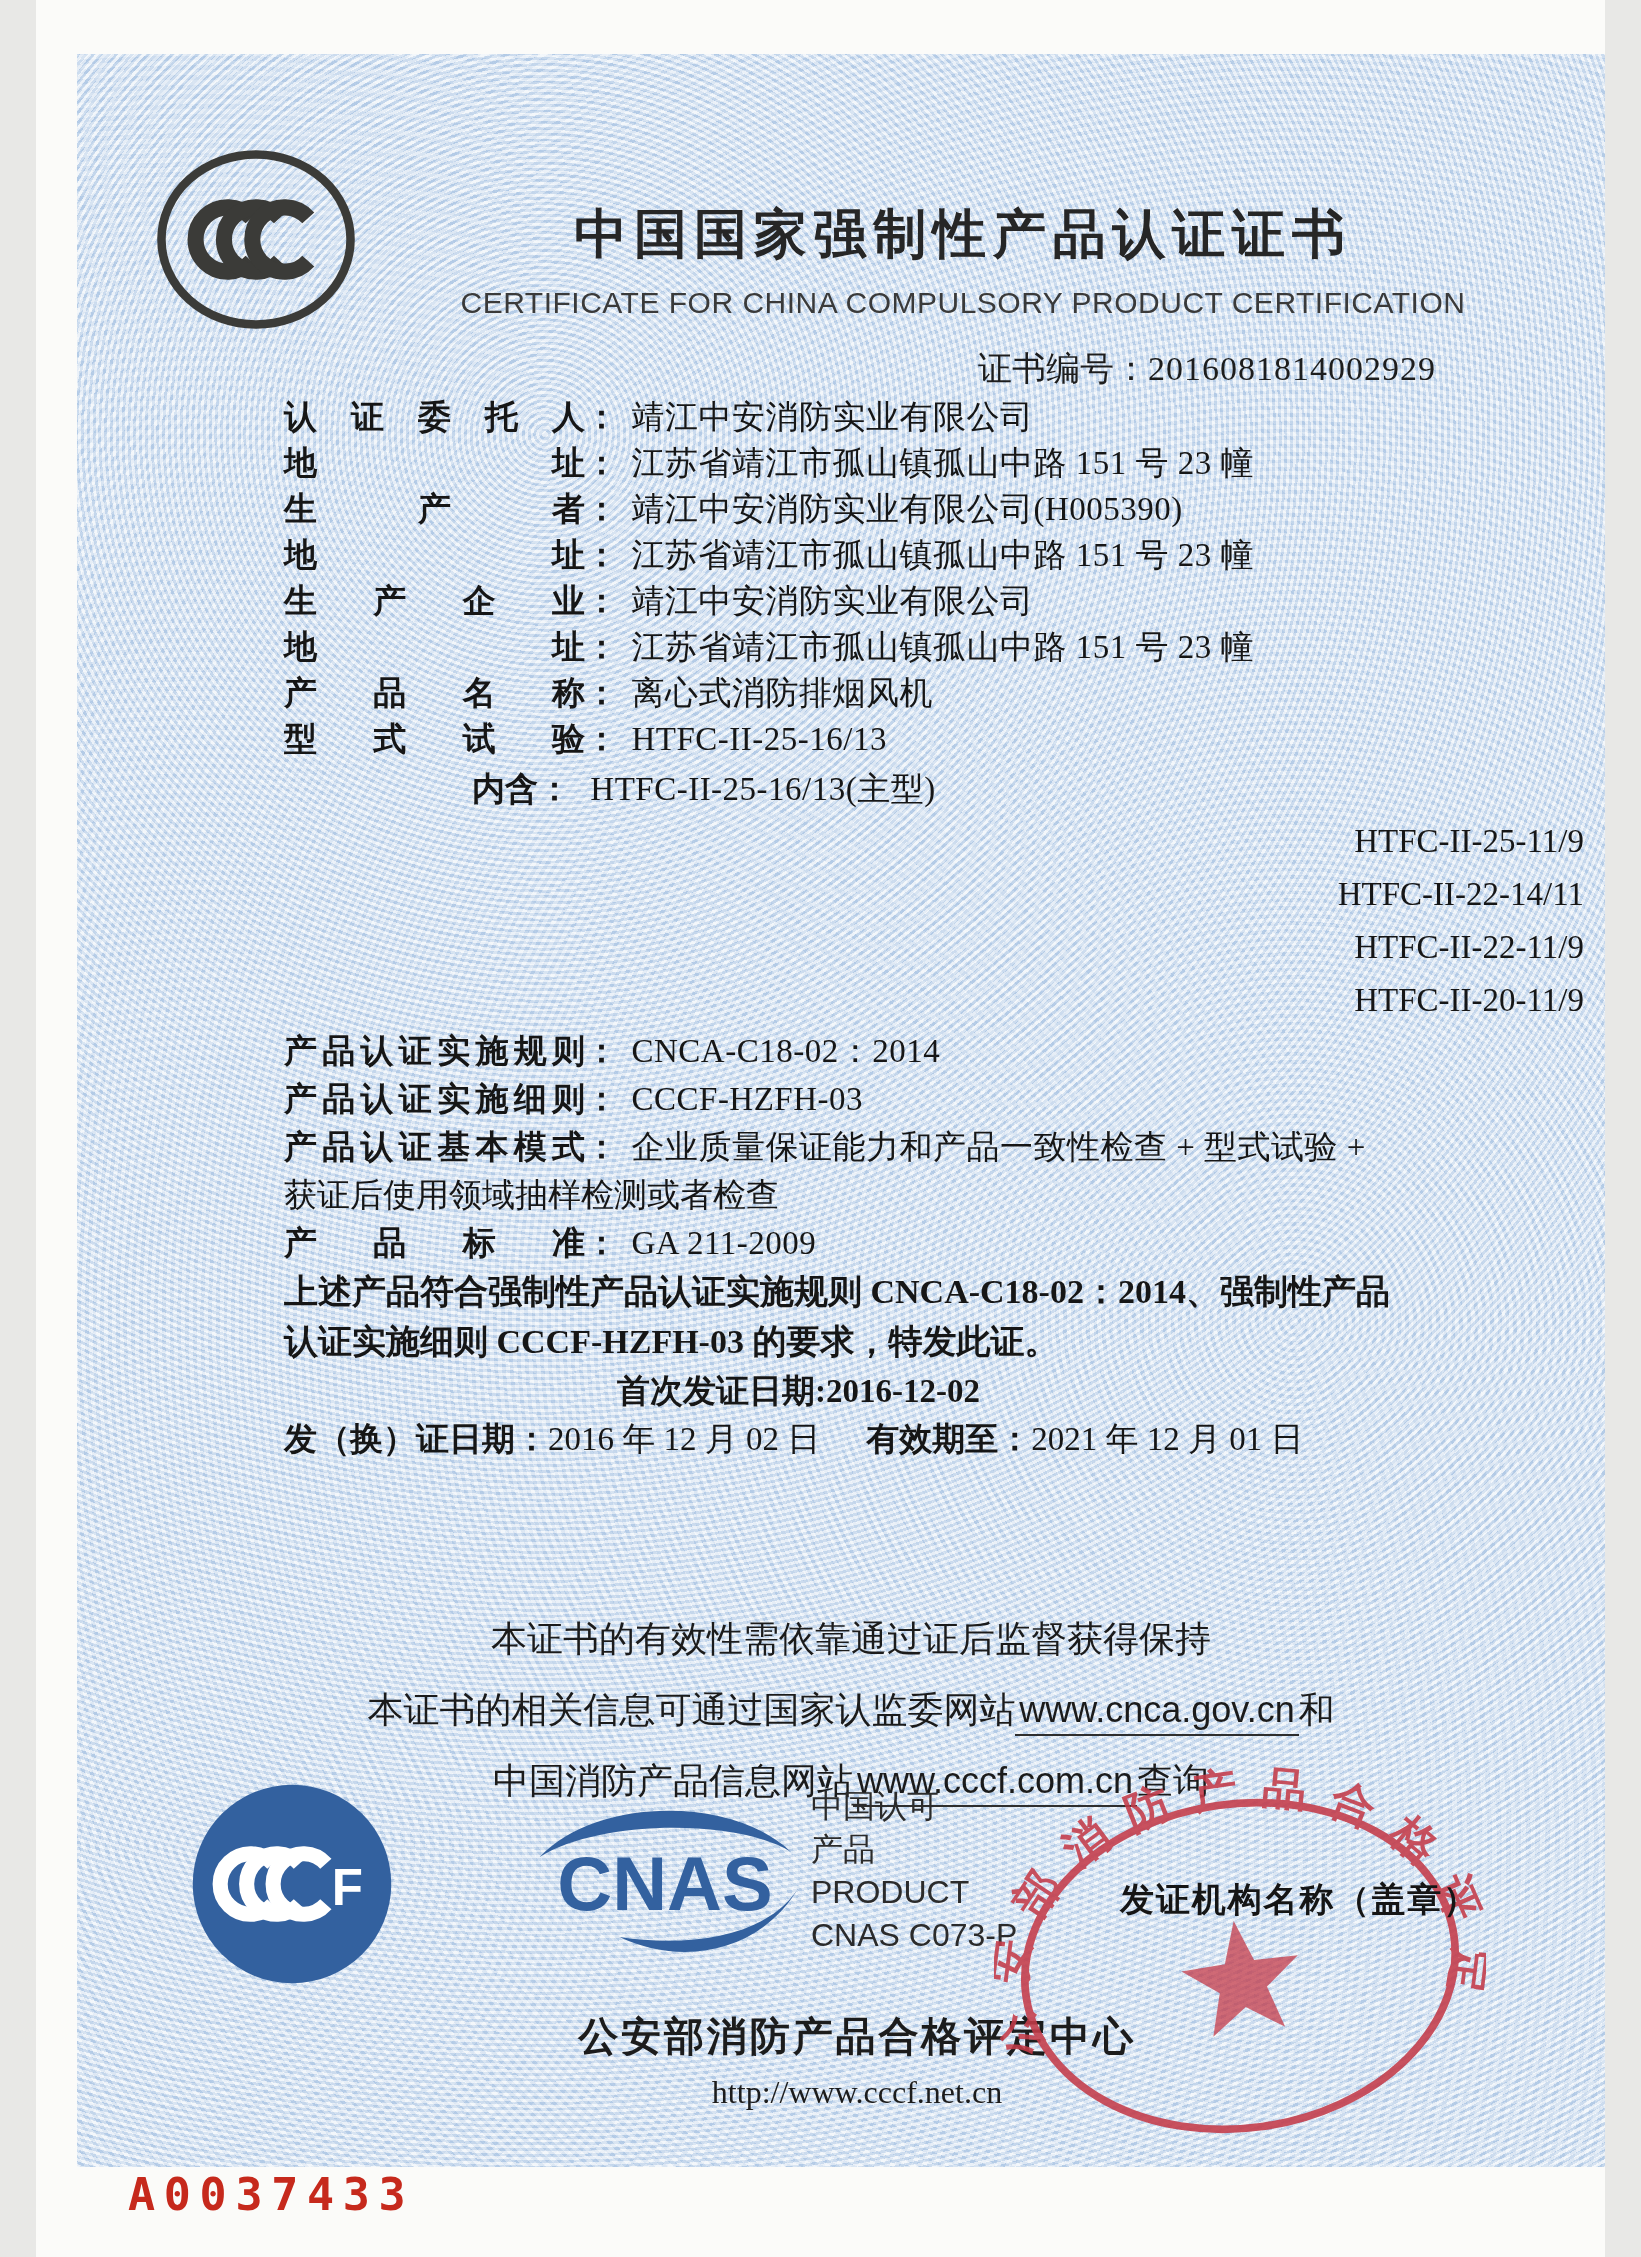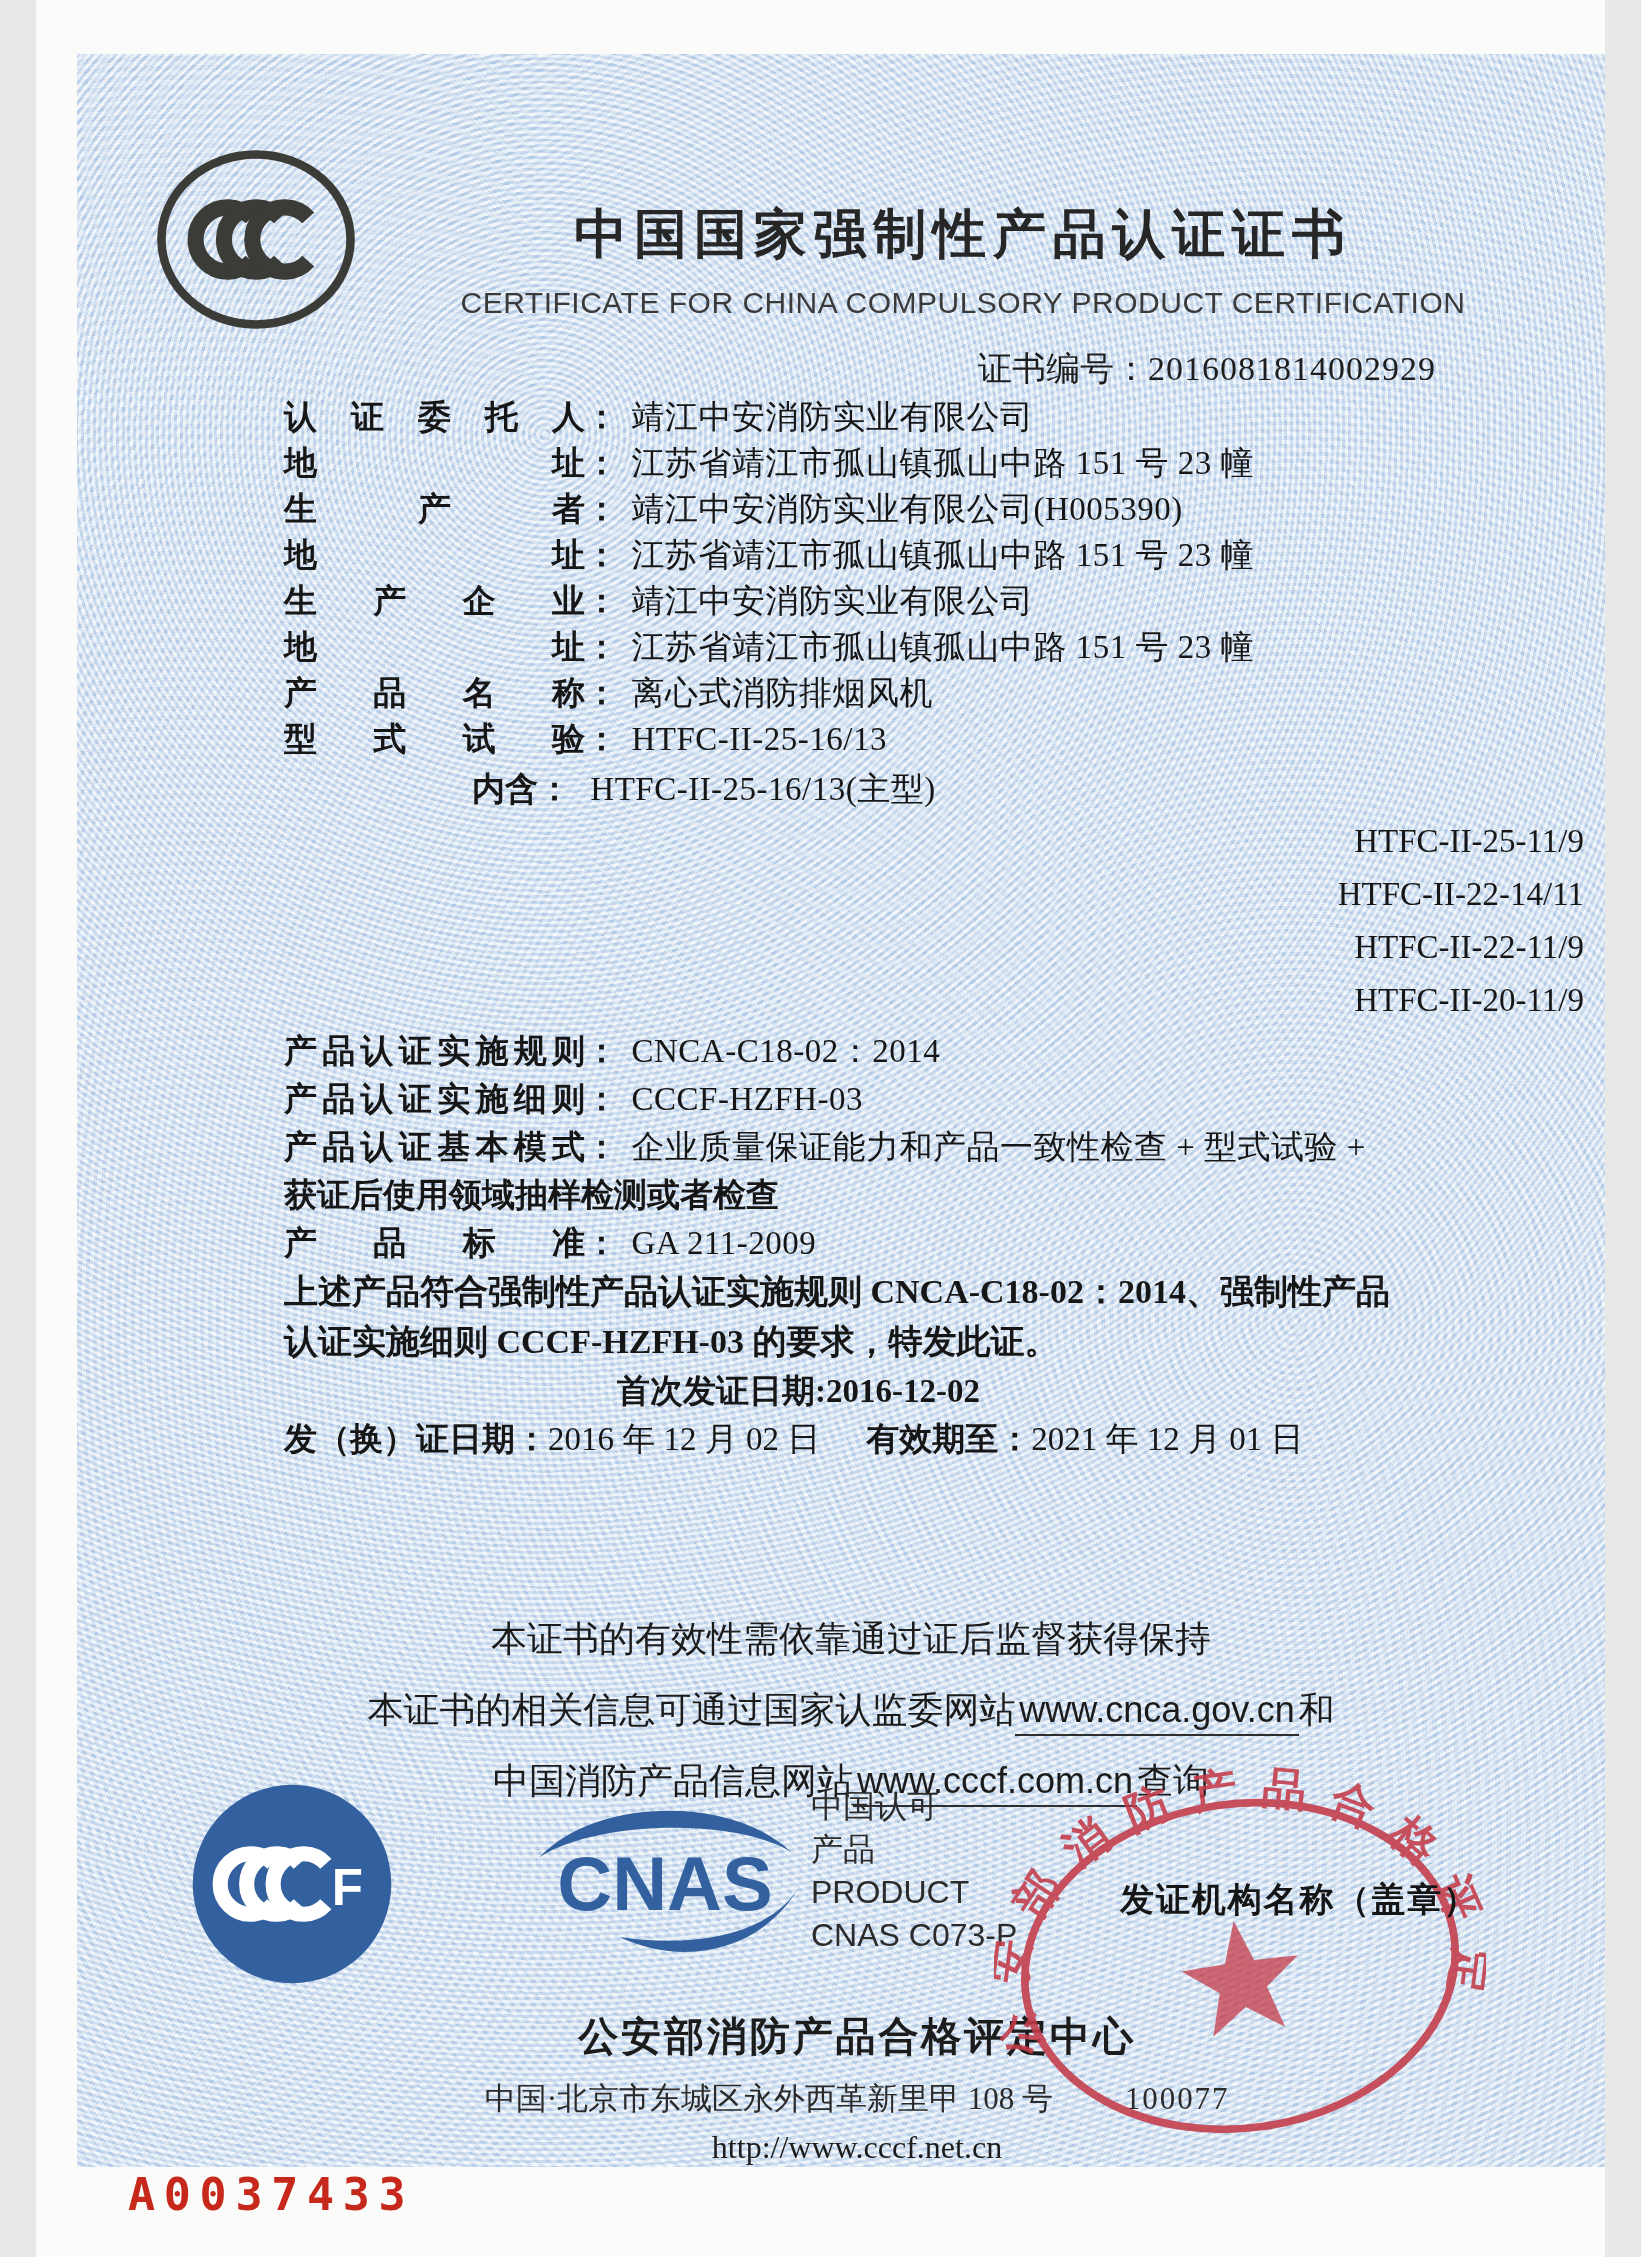--- a/index.html
+++ b/index.html
@@ -30,21 +30,21 @@
   .lbl{display:inline-block;width:301px;font-weight:bold;text-align:justify;text-align-last:justify;font-family:"Liberation Sans",sans-serif;vertical-align:top;}
   .colon{font-weight:bold;}
   .val{font-family:"Liberation Serif",serif;margin-left:13.5px;letter-spacing:0.5px;}
   .row.model{height:53px;line-height:53px;font-family:"Liberation Serif",serif;}
   .row.model.first{padding-left:188px;}
   .row.model.rest{padding-left:350px;text-align:right;}
   .m-lbl{font-weight:bold;font-family:"Liberation Sans",sans-serif;}
   .m-colon{font-weight:bold;}
   .m-val{margin-left:19.3px;letter-spacing:0.5px;}
   .row.rrule{height:48px;line-height:48px;}
-  .row.cont{height:48px;line-height:48px;font-family:"Liberation Serif",serif;font-weight:bold;}
+  .row.cont{height:48px;line-height:48px;font-family:"Liberation Serif",serif;}
   .row.stmt{height:50px;line-height:50px;font-weight:bold;font-size:34px;font-family:"Liberation Serif",serif;white-space:normal;}
   .row.first-issue{height:48px;line-height:48px;padding-left:333px;font-weight:bold;font-family:"Liberation Serif",serif;}
   .row.issue{height:48px;line-height:48px;font-family:"Liberation Serif",serif;}
   .dlabel{font-weight:bold;font-family:"Liberation Sans",sans-serif;}
   .gap-left{margin-left:46px;}
 
   .notes{position:absolute;left:0;right:12px;top:1549px;text-align:center;font-size:36px;color:#1b1b1b;}
   .notes .nline{line-height:71px;height:71px;}
   .url{font-family:"Liberation Sans",sans-serif;border-bottom:2.9px solid #2e2e2e;padding:0 3.9px 3.9px 3.9px;}
 
@@ -155,23 +155,20 @@
         <path id="stamp-arc" d="M44.5 292.5 A224 168 0 1 1 465.5 292.5" fill="none"></path>
         <text font-size="46" font-weight="bold" fill="#c43b49" font-family="Liberation Sans, sans-serif">
           <textPath href="#stamp-arc" startOffset="2" textLength="870" lengthAdjust="spacing">公安部消防产品合格评定中心</textPath>
         </text>
         <polygon points="255,188 270.3,231 315.9,232.2 279.7,260 292.6,303.8 255,278 217.4,303.8 230.3,260 194.1,232.2 239.7,231" fill="#c43b49" opacity="0.85"></polygon>
       </g>
     </svg>
 
     <div class="org-block">
       <div class="org-name">公安部消防产品合格评定中心</div>
-      <div class="org-addr">
-        <span>中国·北京市东城区永外西革新里甲 108 号</span><span class="org-post">100077</span>
-      </div>
       <div class="org-web">http://www.cccf.net.cn</div>
     </div>
 
   </div>
 
   <div class="serial">A0037433</div>
 </div>
 
 
 </body></html>

